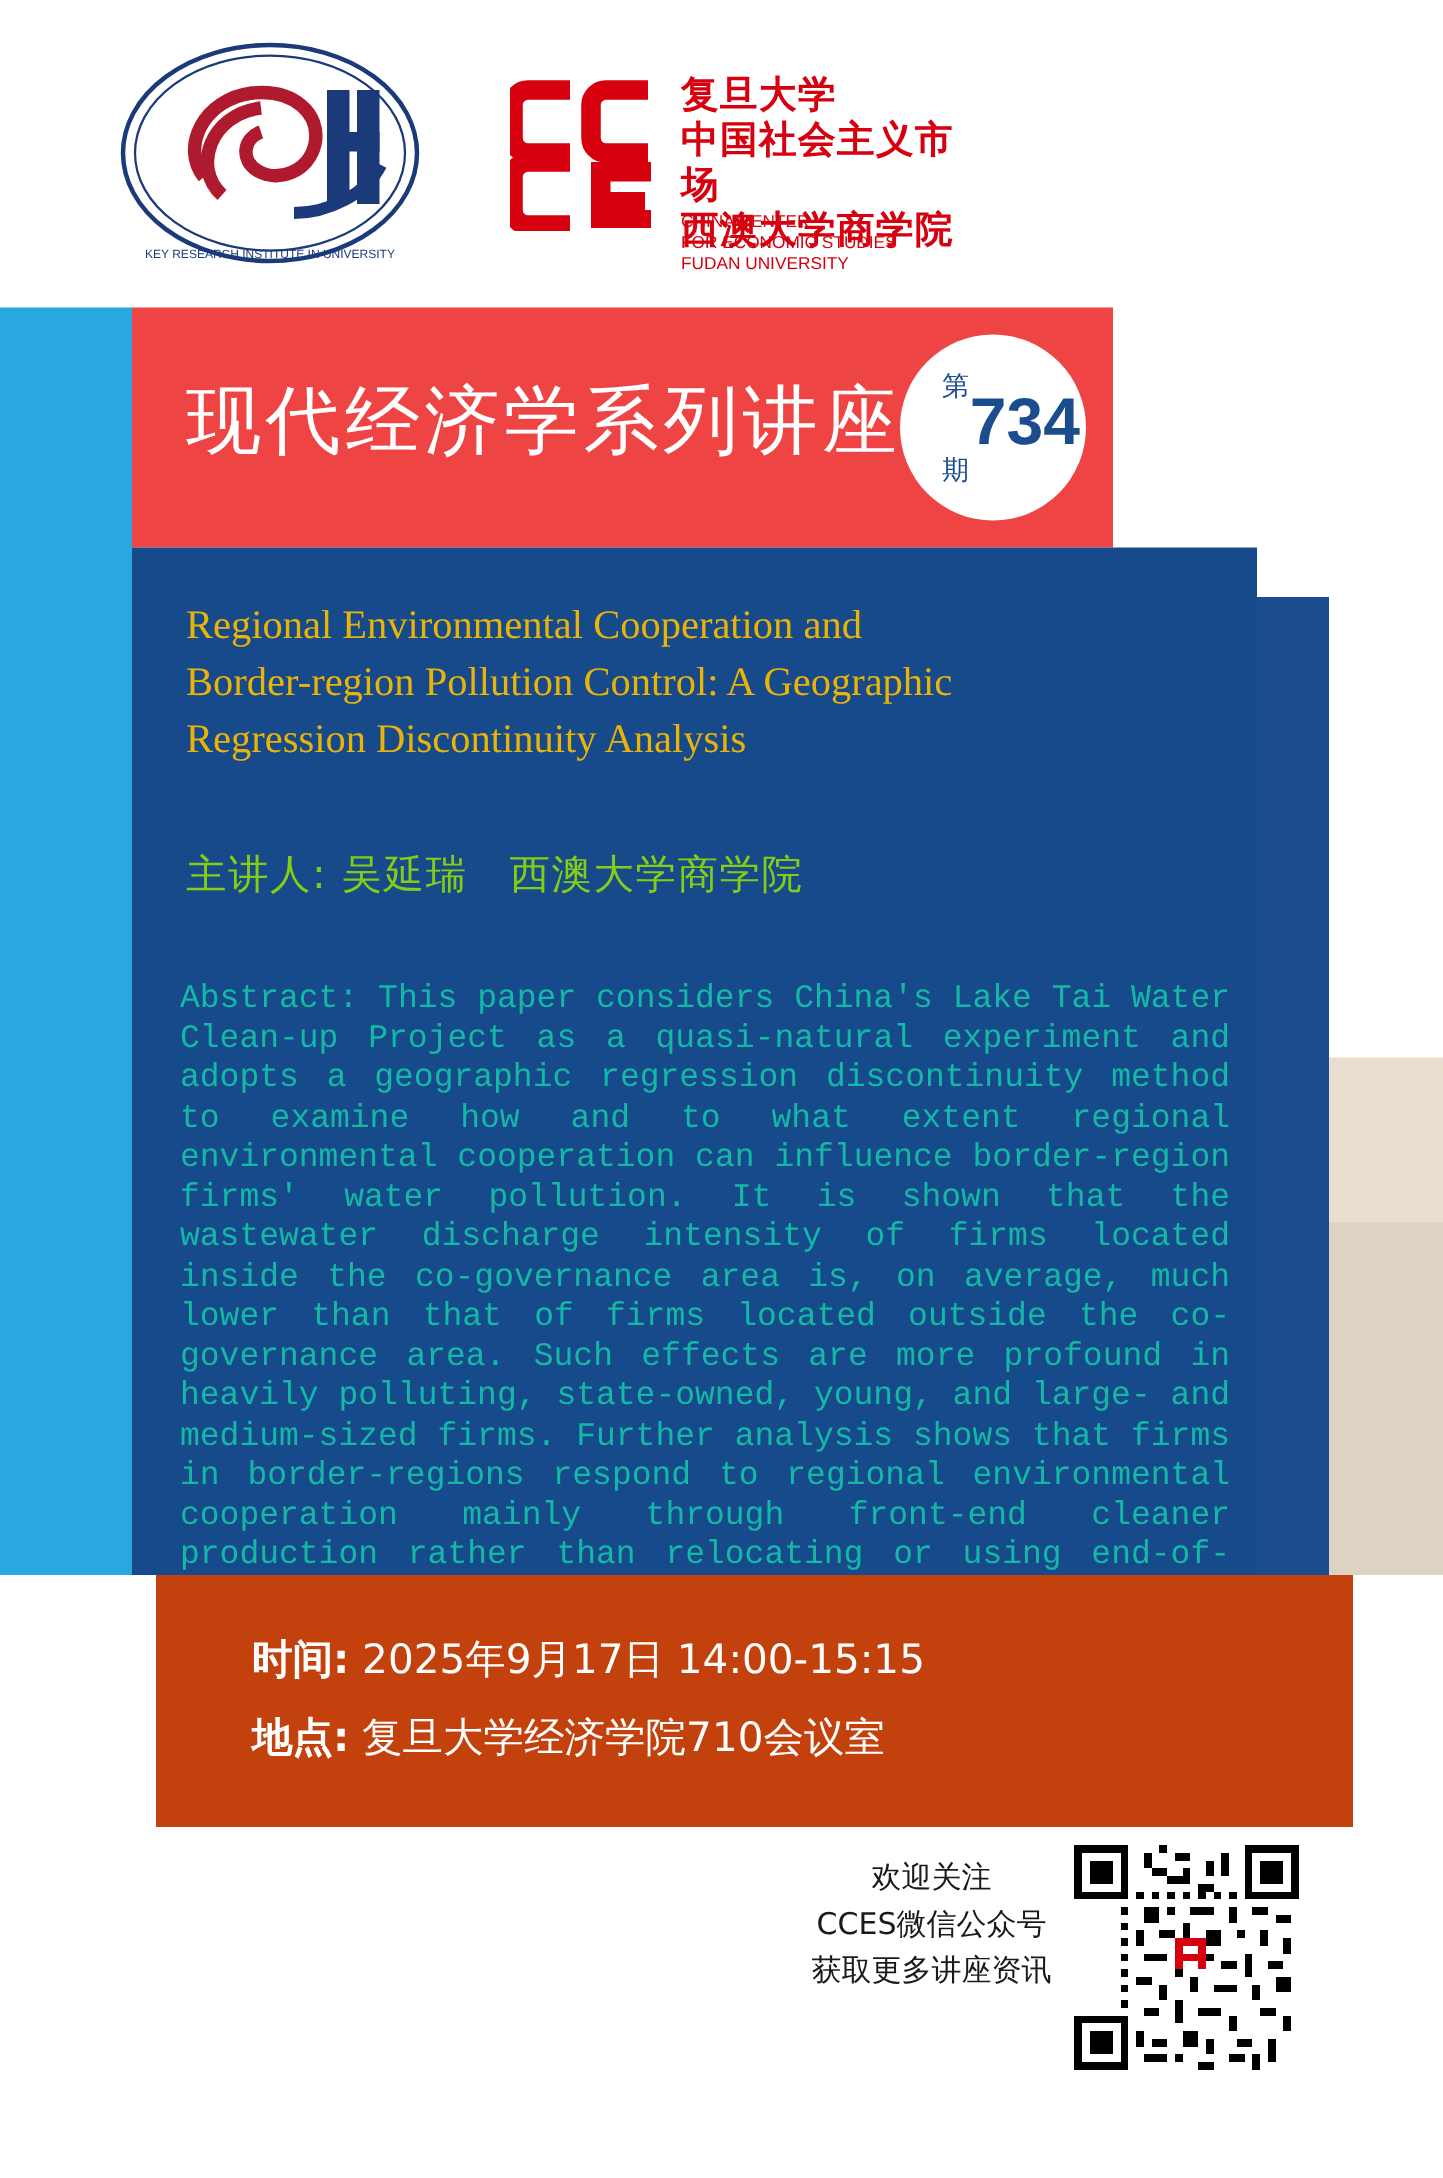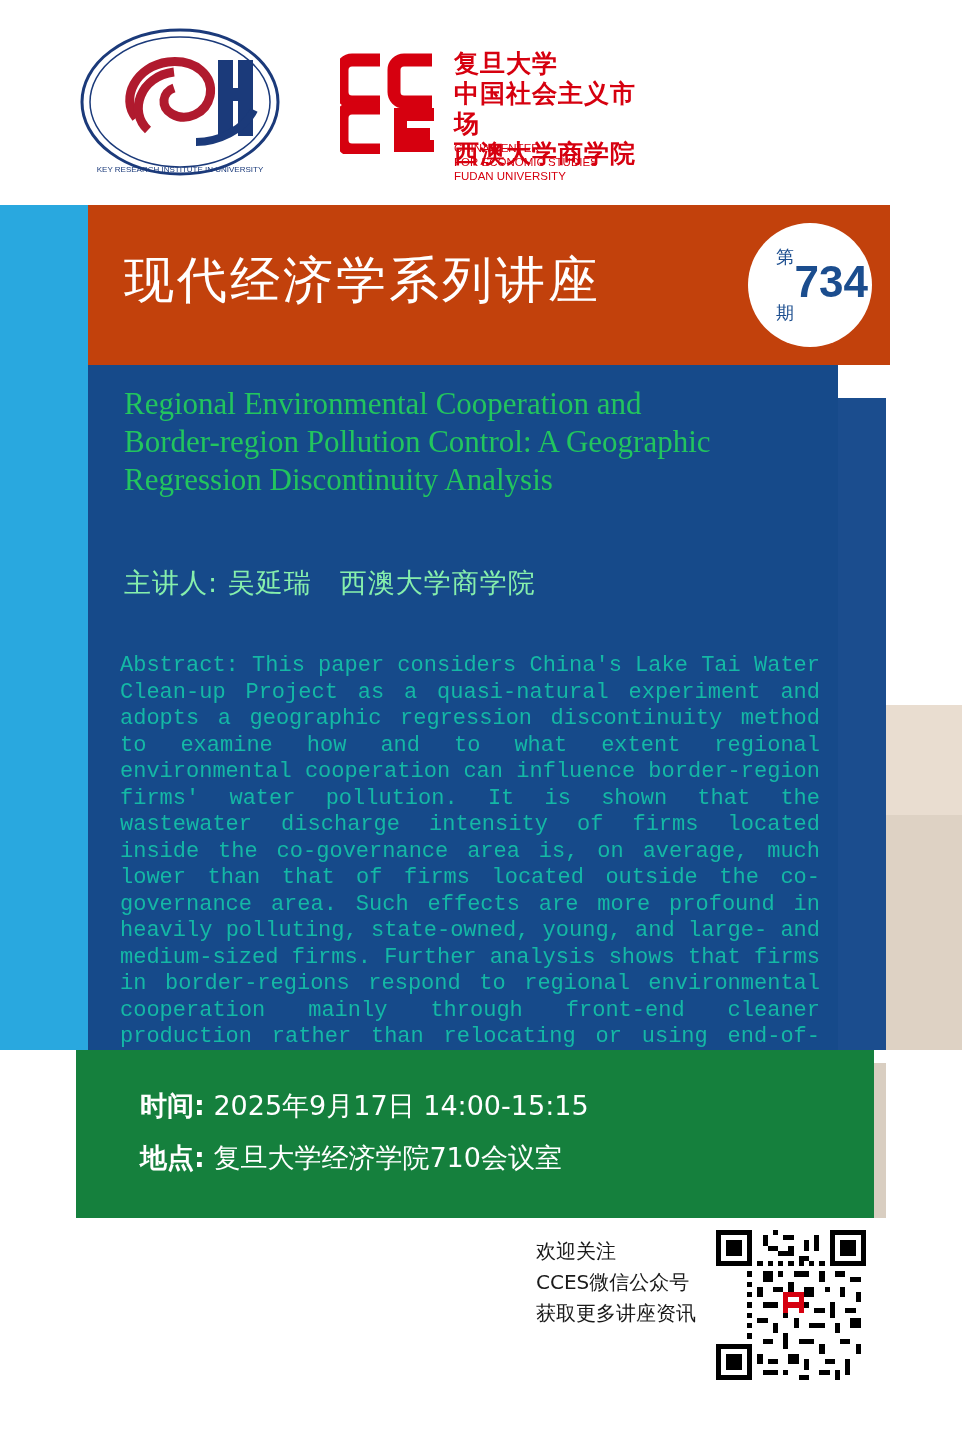--- a/index.html
+++ b/index.html
@@ -108,23 +108,23 @@
     width: 762px;
     height: 155px;
     background: #d9cec1;
   }
 
   
   .title-bar {
     position: absolute;
     left: 88px;
     top: 205px;
-    width: 802px;
+    width: 654px;
     height: 160px;
-    background: #c2410c;
+    background: #ef4444;
   }
   .series-title {
     position: absolute;
     left: 36px;
     top: 42px;
     color: #ffffff;
     font-size: 50px;
     letter-spacing: 3px;
     font-weight: normal;
     font-family: "DejaVu Sans", sans-serif;
@@ -169,57 +169,57 @@
     position: absolute;
     left: 88px;
     top: 365px;
     width: 750px;
     height: 685px;
     background: #164a8a;
   }
   .paper-title {
     position: absolute;
     left: 36px;
-    top: 20px;
+    top: 32px;
     width: 690px;
-    color: #22c55e;
+    color: #eab308;
     font-family: "Liberation Serif", serif;
-    font-size: 31px;
+    font-size: 27px;
     line-height: 38px;
     white-space: pre-line;
   }
   .speaker {
     position: absolute;
     left: 36px;
     top: 200px;
-    color: #86efac;
+    color: #84cc16;
     font-size: 27px;
     letter-spacing: 1px;
     font-family: "DejaVu Sans", sans-serif;
   }
   .abstract {
     position: absolute;
     left: 32px;
     top: 288px;
     width: 700px;
     color: #14b8a6;
     font-size: 22px;
     line-height: 26.5px;
     text-align: justify;
     font-family: Liberation Mono, monospace;
   }
 
   
   .info-panel {
     position: absolute;
-    left: 76px;
+    left: 104px;
     top: 1050px;
     width: 798px;
     height: 172px;
-    background: #15803d;
+    background: #c2410c;
   }
   .info-row {
     position: absolute;
     left: 64px;
     color: #ffffff;
     font-size: 27px;
     font-family: "DejaVu Sans", sans-serif;
     white-space: nowrap;
   }
   .info-row .lbl { font-weight: bold; }
@@ -235,21 +235,21 @@
     height: 234px;
     background: #ffffff;
   }
   .footer-text {
     position: absolute;
     left: 536px;
     top: 18px;
     color: #1a1a1a;
     font-size: 20px;
     line-height: 31px;
-    text-align: left;
+    text-align: center;
     width: 170px;
     font-family: "DejaVu Sans", sans-serif;
     white-space: pre-line;
   }
   .qr {
     position: absolute;
     left: 716px;
     top: 12px;
     width: 150px;
     height: 150px;

